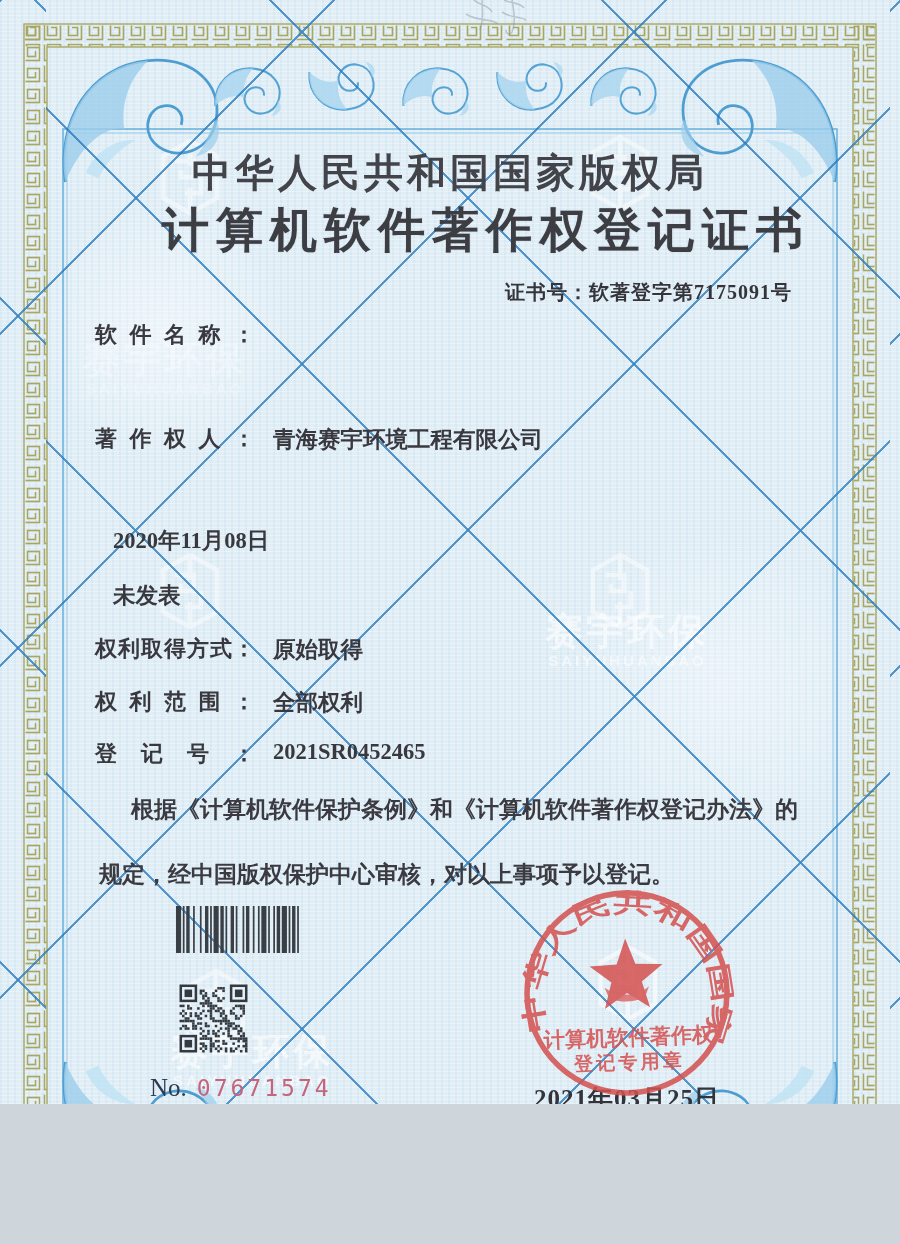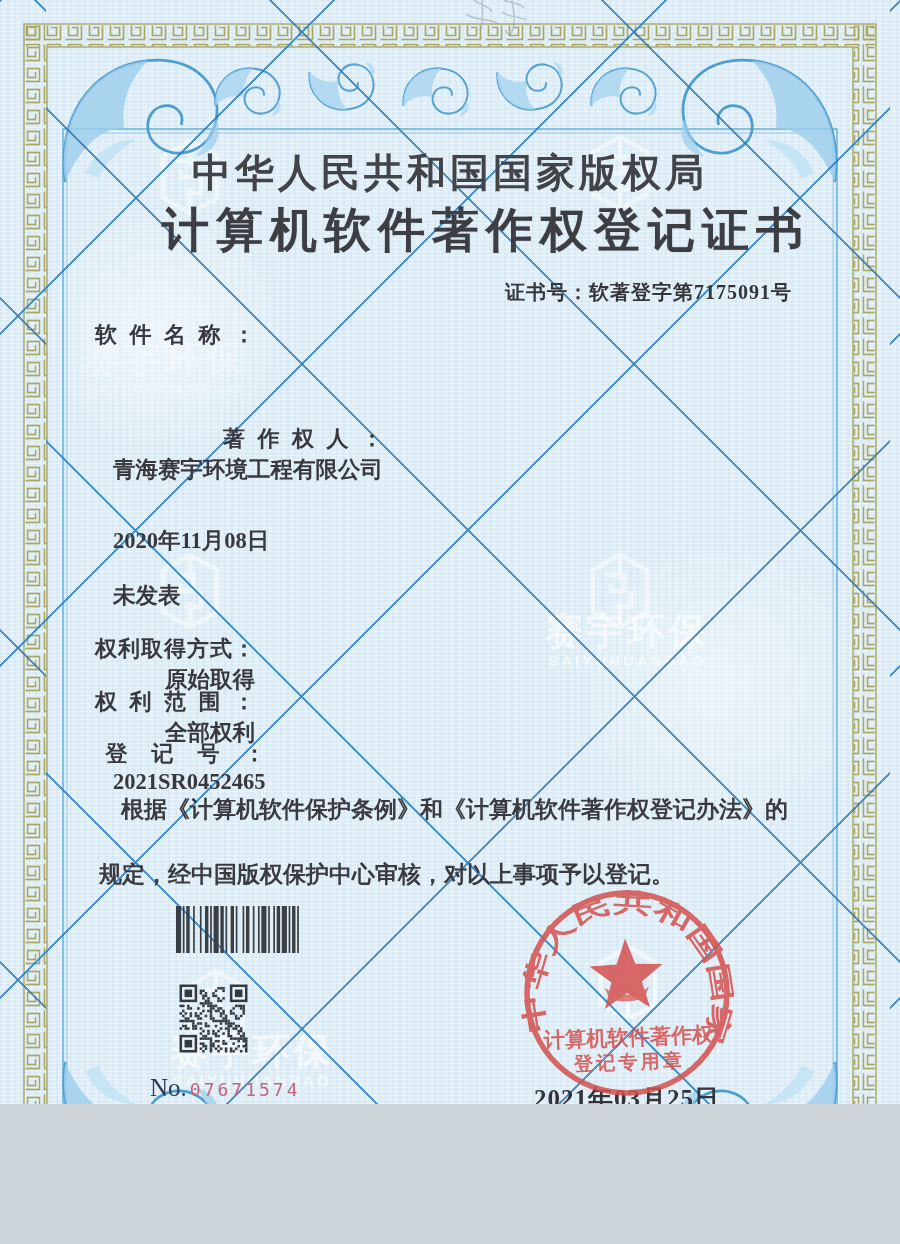--- a/index.html
+++ b/index.html
@@ -31,34 +31,34 @@
   .cert-title{
     position:absolute;top:199px;left:0;width:100%;text-align:center;
     font-size:47px;font-weight:700;letter-spacing:7px;color:#3d3d44;
     text-shadow:0 0 1px rgba(60,60,70,.4);
     padding-left:36px;
   }
   .certno{
     position:absolute;top:279px;right:108px;
     font-size:20px;font-weight:700;color:#34343a;letter-spacing:1px;
   }
-  .frow{position:absolute;left:95px;display:flex;align-items:flex-end;flex-direction:column;}
+  .frow{position:absolute;left:95px;display:flex;align-items:flex-start;}
   .flabel{
     display:inline-block;width:160px;font-size:22px;font-weight:700;
     text-align:justify;text-align-last:justify;color:#38383e;white-space:nowrap;
   }
   .fvalue{margin-left:18px;font-size:22.5px;font-weight:700;color:#38383e;white-space:nowrap;}
   .fvalue .vline{line-height:27.5px;}
   .statement{position:absolute;left:92px;top:794px;width:724px;font-size:23px;font-weight:600;color:#3a3a40;}
-  .statement .s1{margin-left:29px;white-space:nowrap;}
+  .statement .s1{margin-left:39px;white-space:nowrap;}
   .statement .s2{margin-top:34px;white-space:nowrap;margin-left:7px;}
   .serial{position:absolute;left:150px;top:1074px;font-size:25px;color:#2d3b53;}
   .serial .digits{
     font-family:"DejaVu Sans Mono","Liberation Mono",monospace;
-    color:#c4657b;font-size:18px;letter-spacing:3px;margin-left:3px;
+    color:#c4657b;font-size:23px;letter-spacing:3px;margin-left:10px;
   }
   .issue-date{
     position:absolute;left:520px;top:1082px;width:214px;text-align:center;
     font-size:25px;font-weight:700;color:#33333a;letter-spacing:1px;
   }
   .barcode{position:absolute;left:175px;top:906px;}
   .qrcode{position:absolute;left:177px;top:982px;}
   .seal{position:absolute;left:520px;top:886px;z-index:5;opacity:.85;transform:rotate(-2deg);}
   
   .wm-hex{position:absolute;opacity:.48;}

